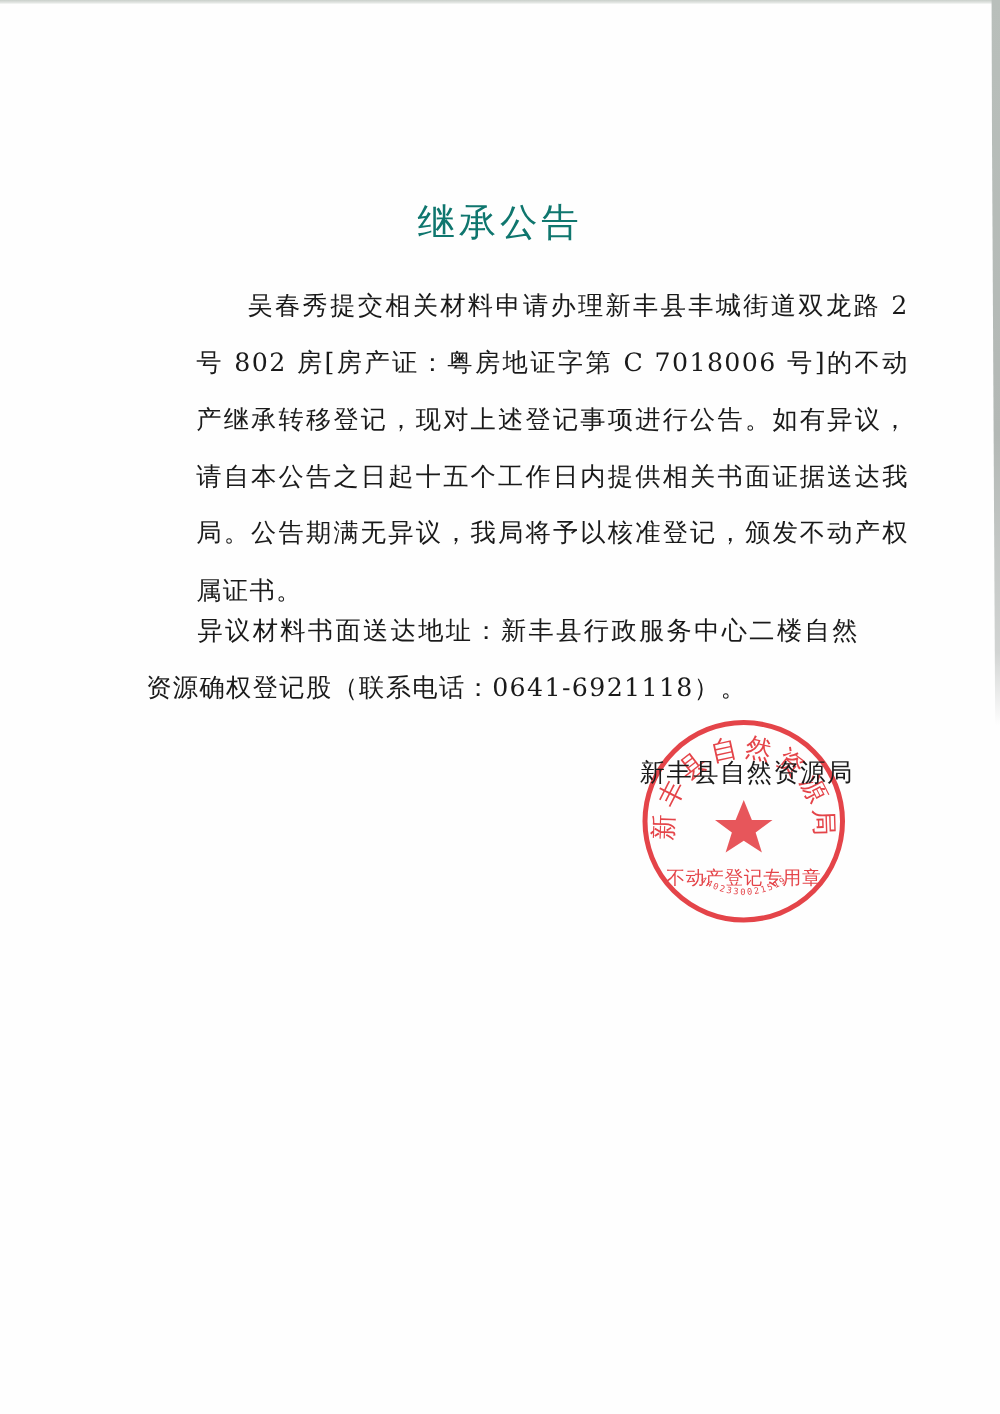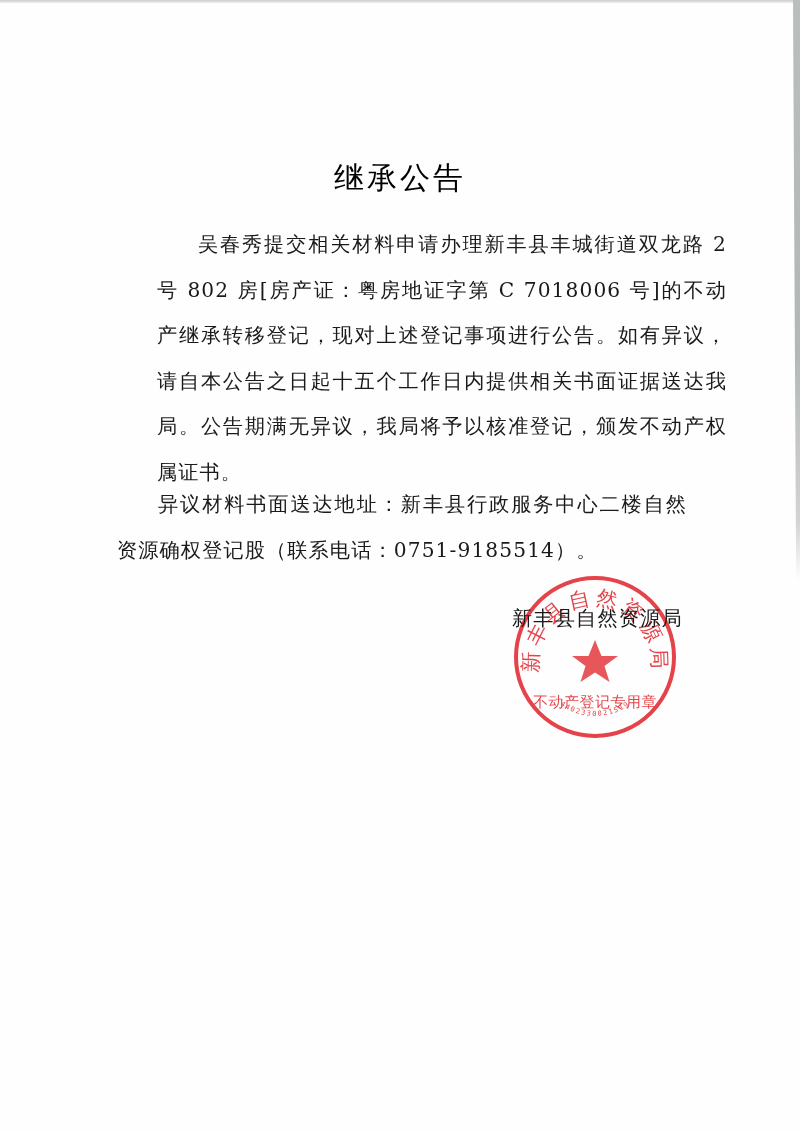--- a/index.html
+++ b/index.html
@@ -36,21 +36,21 @@
     }
     .title {
       position: absolute;
       left: 0; top: 138px;
       width: 800px;
       text-align: center;
       font-size: 30px;
       letter-spacing: 3px;
       font-family: "DejaVu Sans", "Liberation Sans", sans-serif;
       font-weight: normal;
-      color: #000000;
+      color: #0f766e;
     }
     .para {
       position: absolute;
       left: 117px;
       width: 570px;
       font-size: 20.2px;
       line-height: 45.5px;
       letter-spacing: 1.1px;
       text-align: justify;
       text-indent: 41px;
@@ -81,21 +81,21 @@
 </head>
 <body>
 
 <div class="page">
   <div class="scan-edge-top"></div>
   <div class="scan-edge-right"></div>
 
   <h1 class="title">继承公告</h1>
 
   <p class="para para-1">吴春秀提交相关材料申请办理新丰县丰城街道双龙路 2 号 802 房[房产证：粤房地证字第 C 7018006 号]的不动产继承转移登记，现对上述登记事项进行公告。如有异议，请自本公告之日起十五个工作日内提供相关书面证据送达我局。公告期满无异议，我局将予以核准登记，颁发不动产权属证书。</p>
-  <p class="para para-2">异议材料书面送达地址：新丰县行政服务中心二楼自然资源确权登记股（联系电话：0751-9185514）。</p>
+  <p class="para para-2">异议材料书面送达地址：新丰县行政服务中心二楼自然资源确权登记股（联系电话：0641-6921118）。</p>
 
   <div class="sign sign-org">新丰县自然资源局</div>
 
   <svg class="seal" viewBox="0 0 166 166" xmlns="http://www.w3.org/2000/svg">
     <defs>
       <path id="sealTopArc" d="M 26 88 A 57 57 0 0 1 140 88"></path>
       <path id="sealSerialArc" d="M 30 112 A 62 62 0 0 0 136 112"></path>
     </defs>
     <circle cx="83" cy="83" r="79" fill="none" stroke="#e0242a" stroke-width="4"></circle>
     <text font-size="21" fill="#e0242a" font-family="DejaVu Sans, sans-serif" letter-spacing="4">

